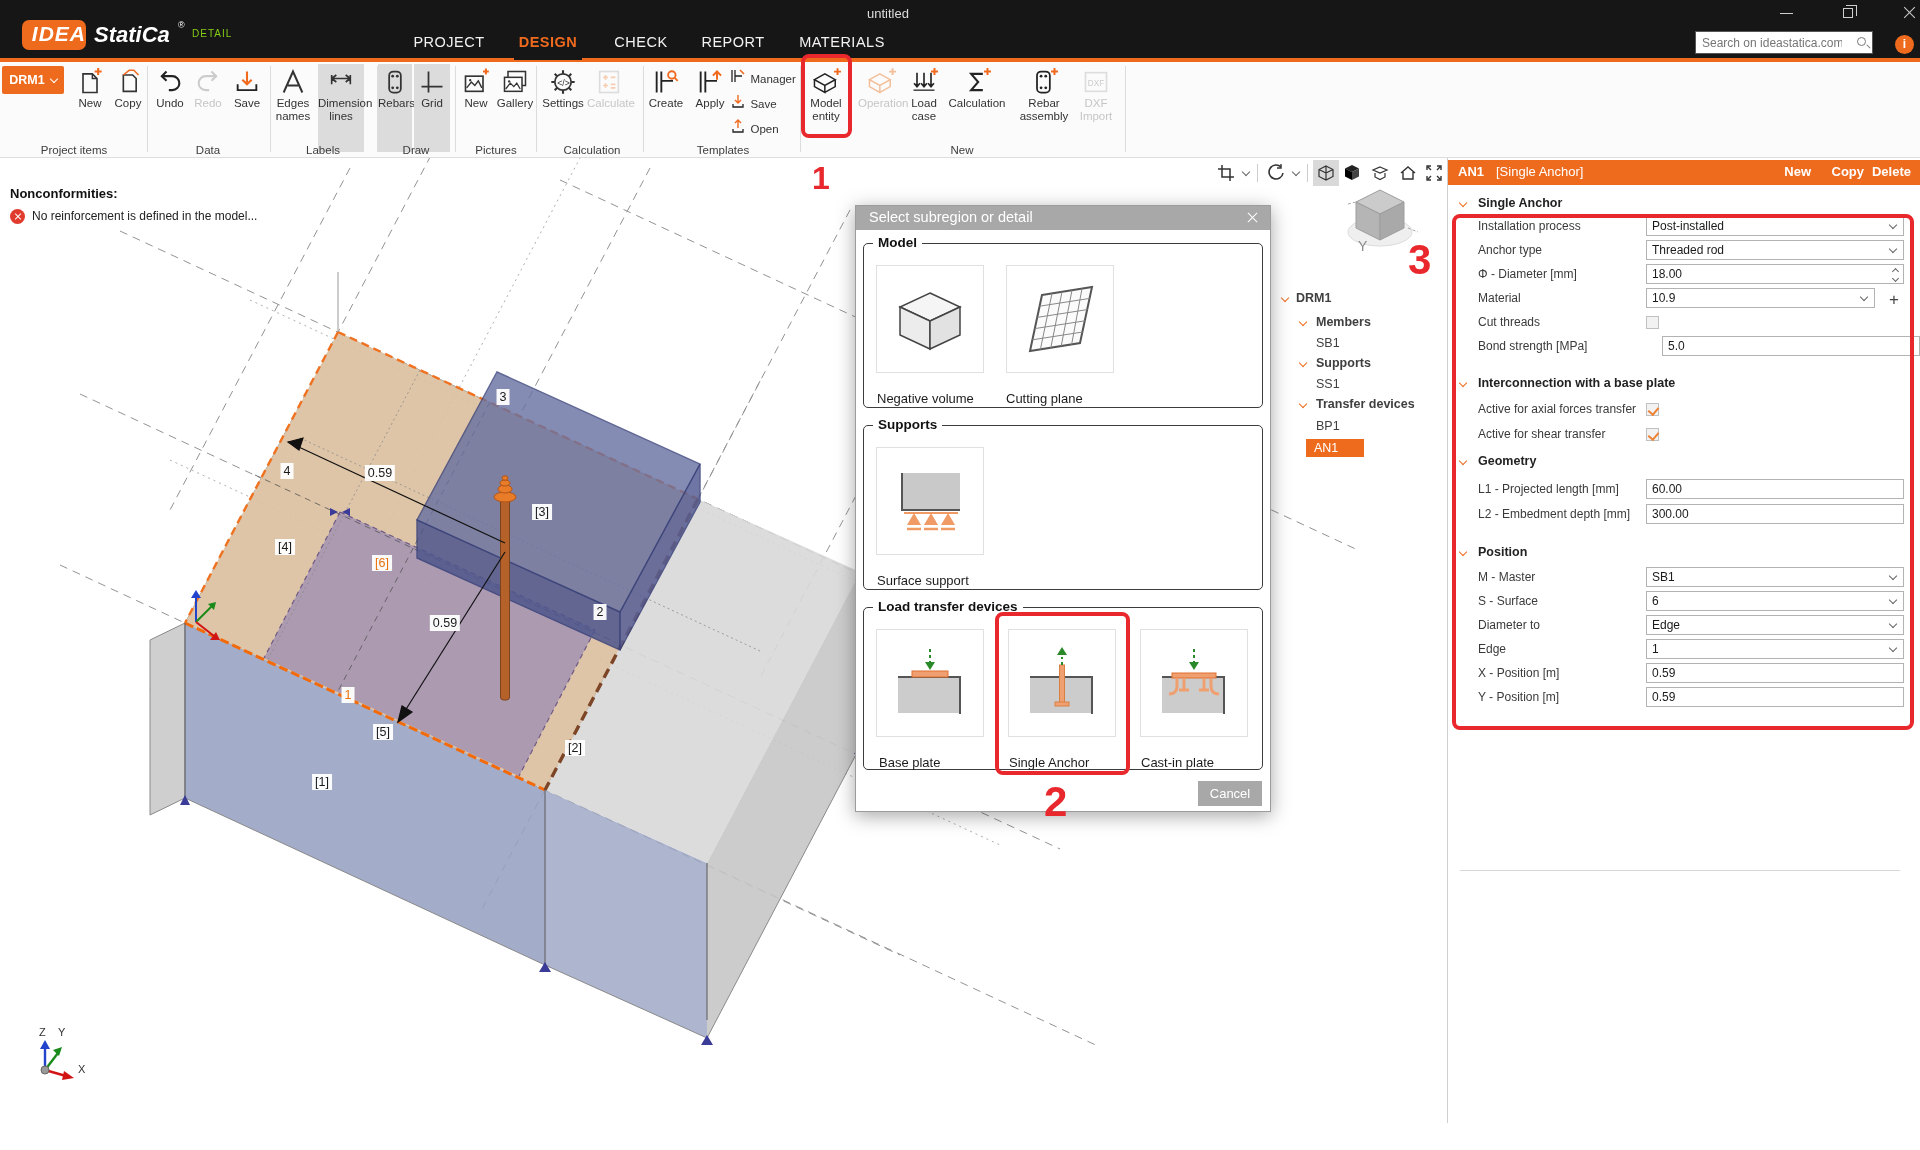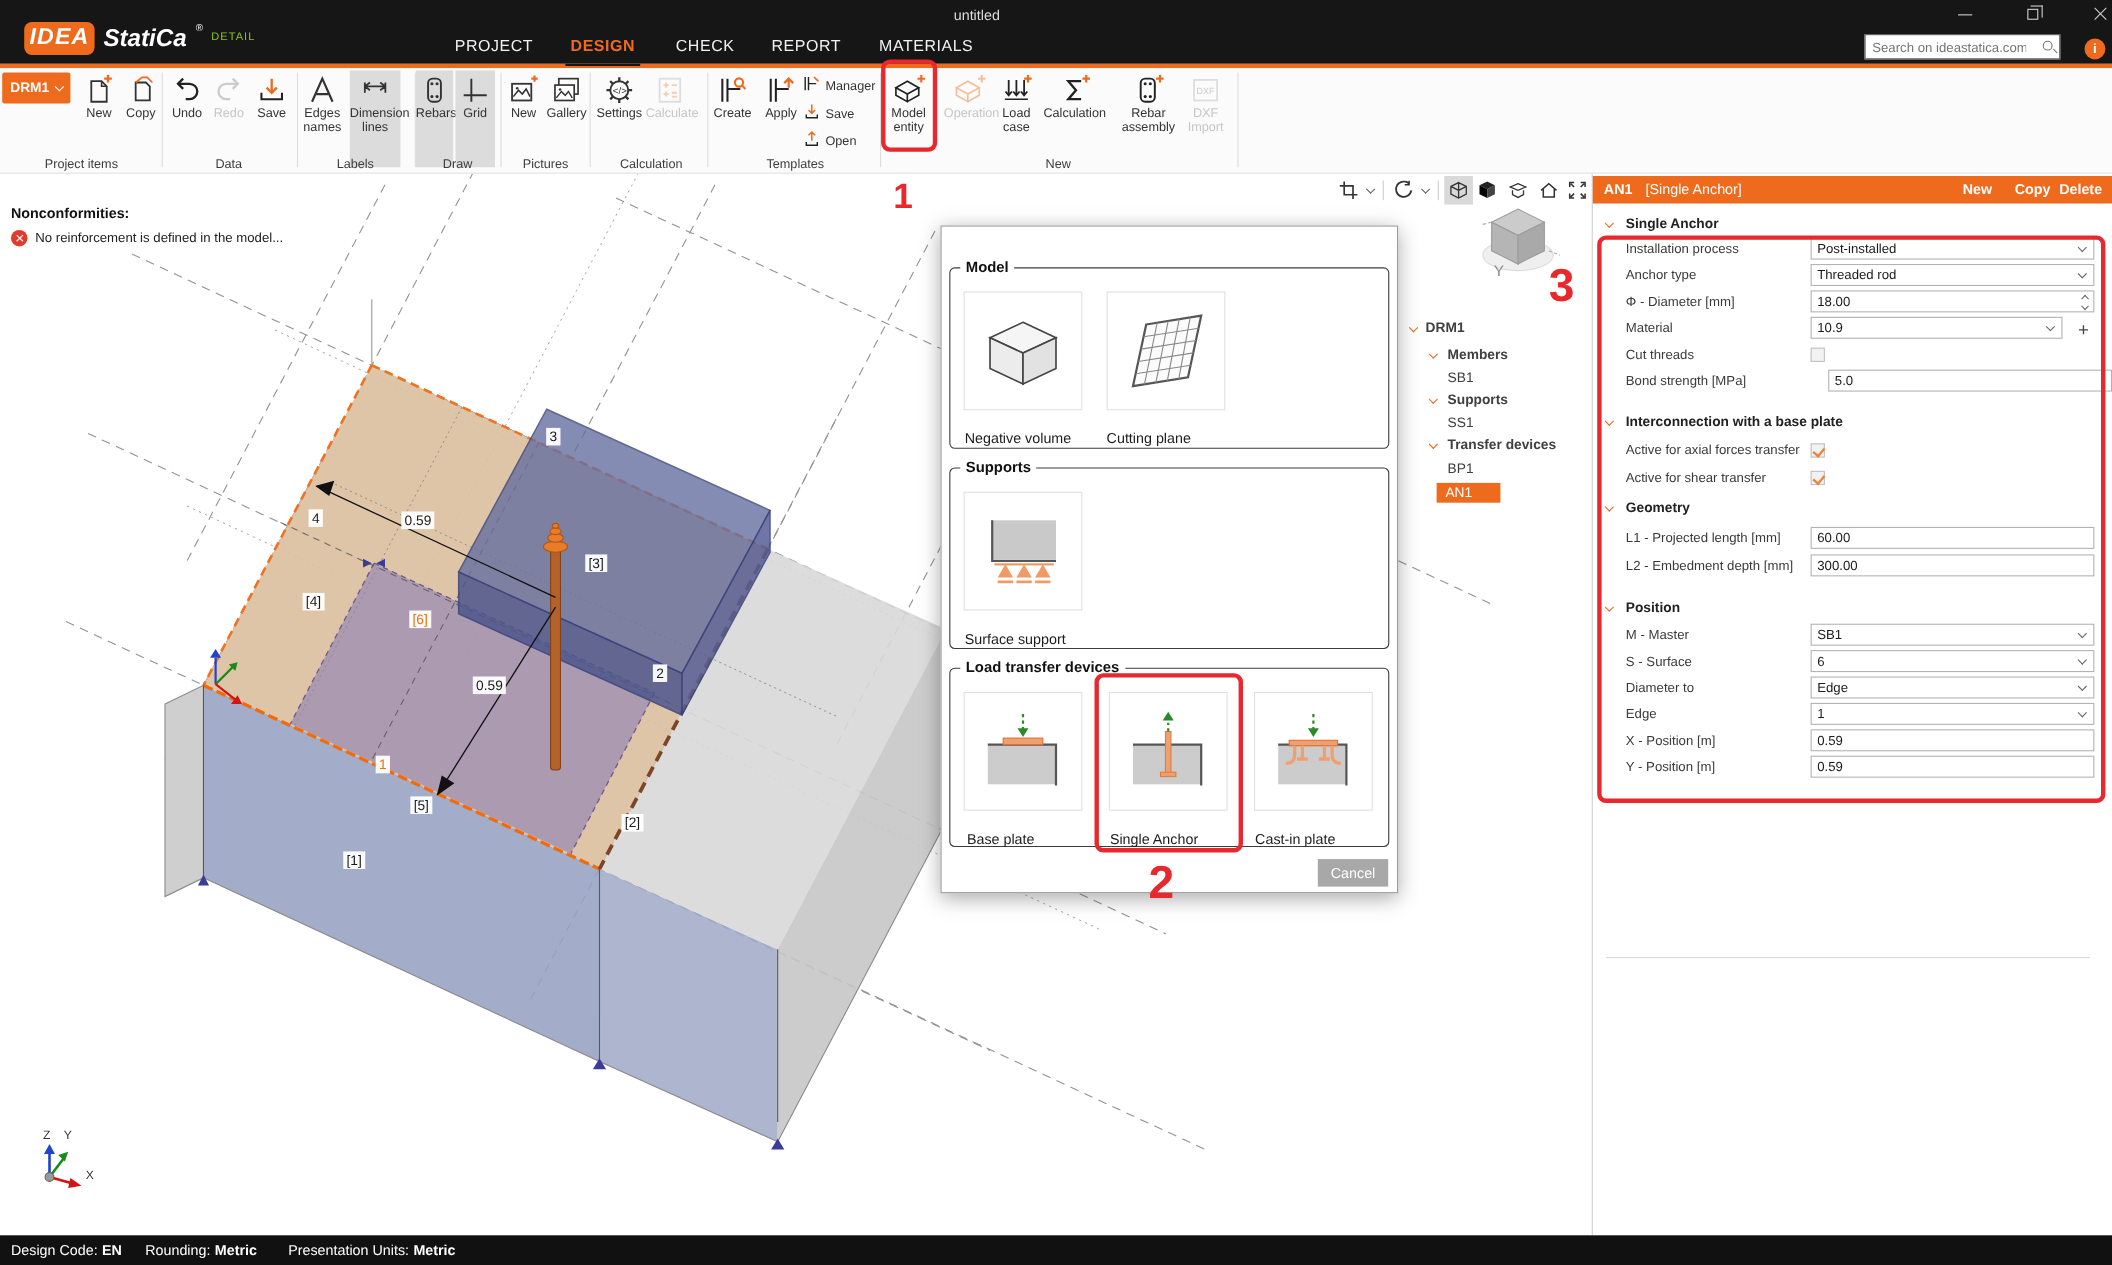--- a/index.html
+++ b/index.html
@@ -8,21 +8,21 @@
 .abs{position:absolute}
 
 .topbar{position:absolute;left:0;top:0;width:1920px;height:58px;background:#161616}
 .wtitle{position:absolute;top:6px;left:888px;transform:translateX(-50%);color:#ddd;font-size:13px}
 .winbtn{position:absolute;top:4px;width:34px;height:20px;cursor:pointer}
 .glyph-min{position:absolute;left:10px;top:9px;width:13px;height:0;border-top:1.5px solid #cfcfcf}
 .glyph-max{position:absolute;left:12px;top:4px;width:10px;height:10px;border:1.3px solid #cfcfcf}
 .glyph-max:before{content:"";position:absolute;left:2px;top:-4px;width:10px;height:10px;border:1.3px solid #cfcfcf;border-bottom:none;border-left:none}
 .glyph-x1,.glyph-x2{position:absolute;left:10px;top:8px;width:15px;height:0;border-top:1.5px solid #cfcfcf}
 .glyph-x1{transform:rotate(45deg)}.glyph-x2{transform:rotate(-45deg)}
-.logo-box{position:absolute;left:22px;top:20px;width:64px;height:30px;background:#ee6b1d;border-radius:7px;color:#fff;text-align:center;font-weight:bold;font-style:italic;font-size:21px;line-height:28px;letter-spacing:1px}
+.logo-box{position:absolute;left:22px;top:20px;width:64px;height:30px;background:#ee6b1d;border-radius:7px;color:#fff;text-align:right;font-weight:bold;font-style:italic;font-size:21px;line-height:28px;letter-spacing:1px}
 .logo-statica{position:absolute;left:94px;top:22px;color:#fff;font-weight:bold;font-style:italic;font-size:22px}
 .logo-reg{position:absolute;left:178px;top:20px;color:#fff;font-size:9px}
 .logo-module{position:absolute;left:192px;top:28px;color:#84cc16;font-size:10px;letter-spacing:1px}
 .mtab{position:absolute;top:30px;transform:translateX(-50%);color:#f2f2f2;font-size:14.5px;letter-spacing:.5px;cursor:pointer;padding:4px 6px}
 .mtab.active{color:#f06a1e;font-weight:bold}
 .strip{position:absolute;left:0;top:58px;width:1920px;height:4px;background:#f06a1e}
 .strip-notch{position:absolute;left:514px;top:58px;width:68px;height:2px;background:#161616}
 .search-box{position:absolute;left:1695px;top:31px;width:178px;height:23px;background:#fff;border:1px solid #555}
 .search-box input{position:absolute;left:6px;top:2px;width:140px;height:17px;border:none;outline:none;font-size:12px;color:#444;background:transparent}
 .mag{position:absolute;right:6px;top:5px;width:9px;height:9px;border:1.5px solid #777;border-radius:50%}
@@ -535,20 +535,24 @@
       <div class="tnode bold" style="left:38px;top:68px">Supports</div>
       <div class="tnode" style="left:38px;top:89px">SS1</div>
       <span class="tchev" style="left:22px;top:113px"></span>
       <div class="tnode bold" style="left:38px;top:109px">Transfer devices</div>
       <div class="tnode" style="left:38px;top:131px">BP1</div>
       <div class="tnode sel" style="left:28px;top:151px">AN1</div>
     </div>
   </div>
 
   <div class="dialog">
+    <div class="dlg-head">
+      <div class="dlg-title">Select subregion or detail</div>
+      <div class="dlg-x"></div>
+    </div>
 
     <div class="gbox" style="left:7px;top:37px;width:400px;height:165px">
       <div class="gbox-title">Model</div>
     </div>
     <div class="tile" style="left:20px;top:59px">
       <svg width="80" height="80" viewBox="0 0 80 80">
         <polygon points="40,14 70,28 40,42 10,28" fill="#f5f5f5" stroke="#444" stroke-width="1.5"></polygon>
         <polygon points="10,28 40,42 40,70 10,56" fill="#ececec" stroke="#444" stroke-width="1.5"></polygon>
         <polygon points="70,28 70,56 40,70 40,42" fill="#e2e2e2" stroke="#444" stroke-width="1.5"></polygon>
       </svg>
@@ -686,19 +690,14 @@
     <div class="pdivider"></div>
   </div>
 
   <div class="redbox" style="left:801px;top:54px;width:51px;height:84px"></div>
   <div class="rednum" style="left:812px;top:160px;font-size:32px">1</div>
   <div class="redbox" style="left:995px;top:612px;width:135px;height:163px"></div>
   <div class="rednum" style="left:1044px;top:778px;font-size:42px">2</div>
   <div class="redbox" style="left:1452px;top:214px;width:462px;height:516px"></div>
   <div class="rednum" style="left:1408px;top:236px;font-size:42px">3</div>
 
-  <div class="statusbar">
-    <div class="sb-item" style="left:10px"><span>Design Code:</span><b>EN</b></div>
-    <div class="sb-item" style="left:132px"><span>Rounding:</span><b>Metric</b></div>
-    <div class="sb-item" style="left:262px"><span>Presentation Units:</span><b>Metric</b></div>
-  </div>
 
 </div>
 
 </body></html>

